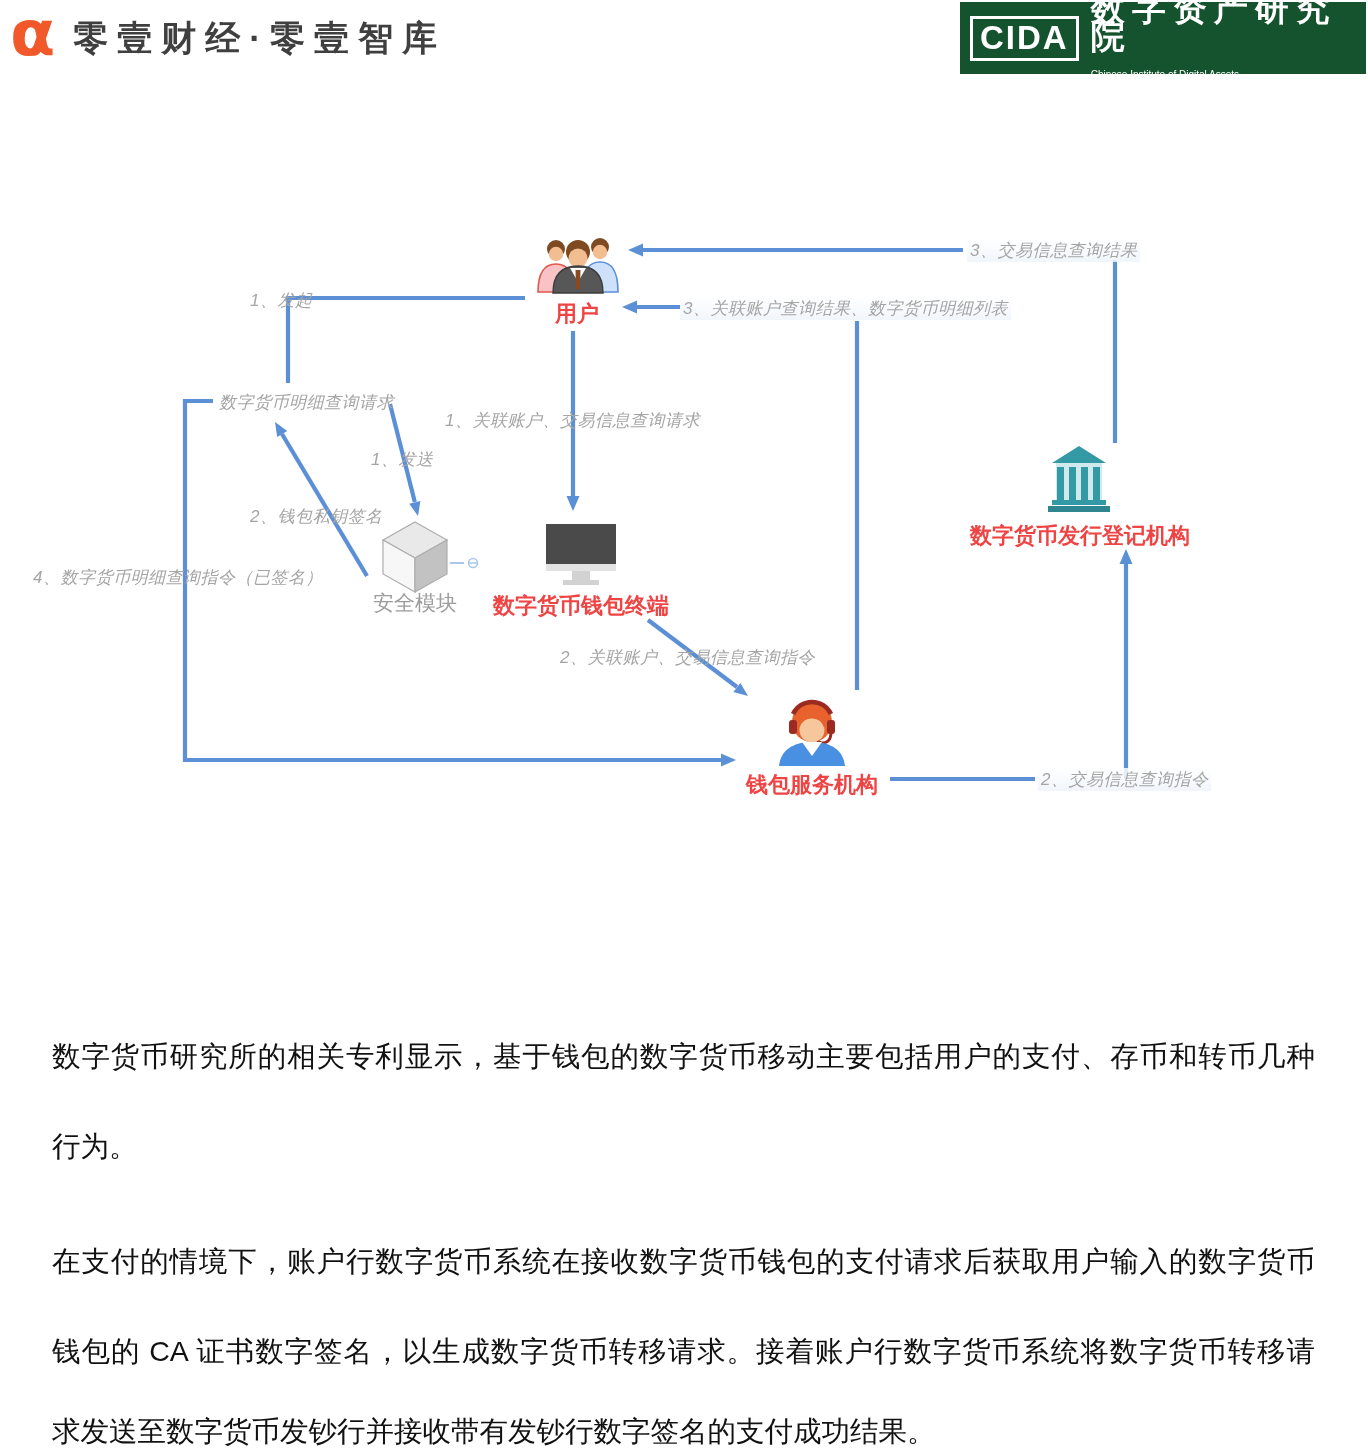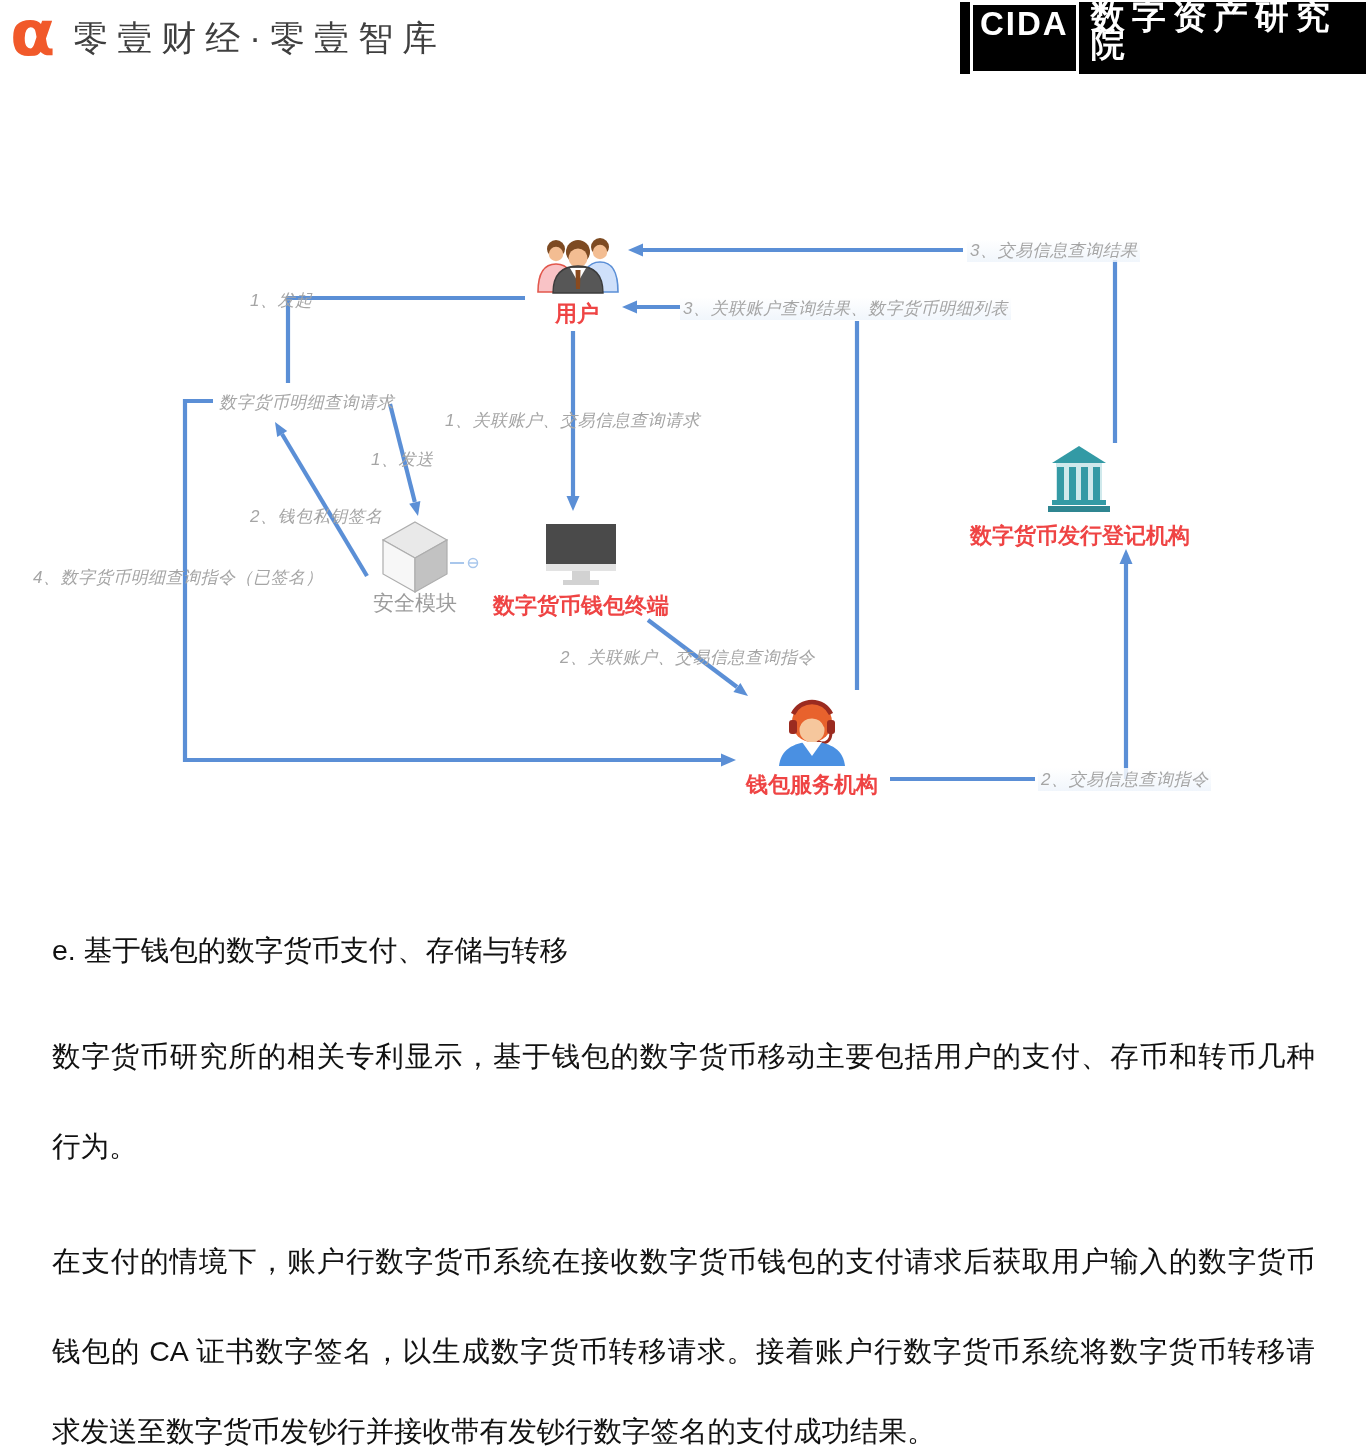--- a/index.html
+++ b/index.html
@@ -2,29 +2,29 @@
 <html><head>
 <meta charset="utf-8">
 <style>
   html,body{margin:0;padding:0;background:#fff;}
   .page{position:relative;width:1368px;height:1454px;background:#ffffff;overflow:hidden;
         font-family:"Liberation Sans","DejaVu Sans",sans-serif;}
   
   .brand{position:absolute;left:10px;top:6px;display:flex;align-items:center;}
   .brand-alpha{font-family:"DejaVu Sans",sans-serif;font-size:66px;font-weight:bold;
                color:#F1592A;line-height:56px;transform:scaleY(.95);}
-  .brand-name{margin-left:18px;font-size:35px;font-weight:400;color:#3f3f3f;
+  .brand-name{margin-left:18px;font-size:35px;font-weight:700;color:#3f3f3f;
               letter-spacing:9px;padding-top:8px;}
-  .banner{position:absolute;left:960px;top:2px;width:406px;height:72px;background:#000000;
-          display:flex;}
+  .banner{position:absolute;left:960px;top:2px;width:406px;height:72px;background:#14532d;
+          display:flex;align-items:center;}
   .cida-box{border:3px solid #ffffff;color:#ffffff;font-weight:800;font-size:33px;
             letter-spacing:2px;padding:1px 7px 2px 7px;margin-left:10px;line-height:36px;}
   .inst-names{margin-left:12px;color:#ffffff;}
   .inst-cn{font-size:34px;font-weight:700;letter-spacing:7px;line-height:28px;}
-  .inst-en{font-size:20px;line-height:16px;margin-top:17px;font-weight:bold;}
+  .inst-en{font-size:10px;line-height:16px;margin-top:17px;}
   
   .diagram-svg{position:absolute;left:0;top:0;}
   .edge-label{position:absolute;font-style:italic;color:#a5a5a5;font-size:17px;
               white-space:nowrap;letter-spacing:.5px;}
   .edge-label.on-line{background:linear-gradient(#ffffffd9,#eef4fbd9);padding:0 3px;}
   .node-label{position:absolute;font-weight:700;color:#ef4444;font-size:22px;white-space:nowrap;}
   .node-label.muted{color:#9c9c9c;font-weight:400;font-size:21px;text-align:center;}
   
   .txt{position:absolute;left:52px;width:1263px;font-size:28.5px;color:#111;white-space:nowrap;}
   .txt.just{white-space:normal;text-align:justify;text-align-last:justify;}
@@ -149,20 +149,19 @@
   <div class="edge-label on-line" style="left:1038px;top:768px">2、交易信息查询指令</div>
   <div class="edge-label on-line" style="left:967px;top:239px">3、交易信息查询结果</div>
   <div class="edge-label on-line" style="left:680px;top:297px">3、关联账户查询结果、数字货币明细列表</div>
 
   <div class="node-label" style="left:555px;top:299px">用户</div>
   <div class="node-label muted" style="left:373px;top:589px">安全模块</div>
   <div class="node-label" style="left:493px;top:591px">数字货币钱包终端</div>
   <div class="node-label" style="left:970px;top:521px">数字货币发行登记机构</div>
   <div class="node-label" style="left:746px;top:770px">钱包服务机构</div>
 
-  <div class="txt" style="top:932px">e. 基于钱包的数字货币支付、存储与转移</div>
   <div class="txt just" style="top:1038px">数字货币研究所的相关专利显示，基于钱包的数字货币移动主要包括用户的支付、存币和转币几种</div>
   <div class="txt" style="top:1128px">行为。</div>
   <div class="txt just" style="top:1243px">在支付的情境下，账户行数字货币系统在接收数字货币钱包的支付请求后获取用户输入的数字货币</div>
   <div class="txt" style="top:1413px">求发送至数字货币发钞行并接收带有发钞行数字签名的支付成功结果。</div>
   <div class="txt just" style="top:1333px">钱包的 CA 证书数字签名，以生成数字货币转移请求。接着账户行数字货币系统将数字货币转移请</div>
 
 </div>
 
 </body></html>

